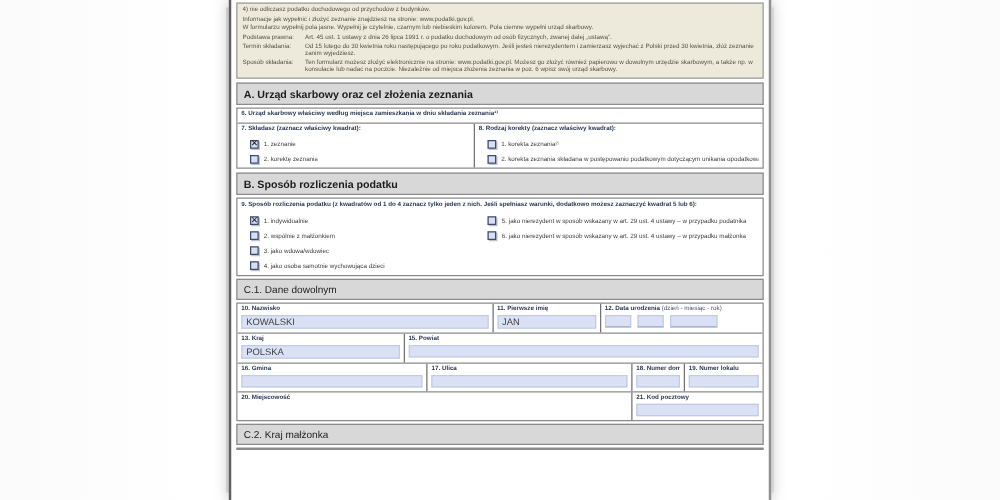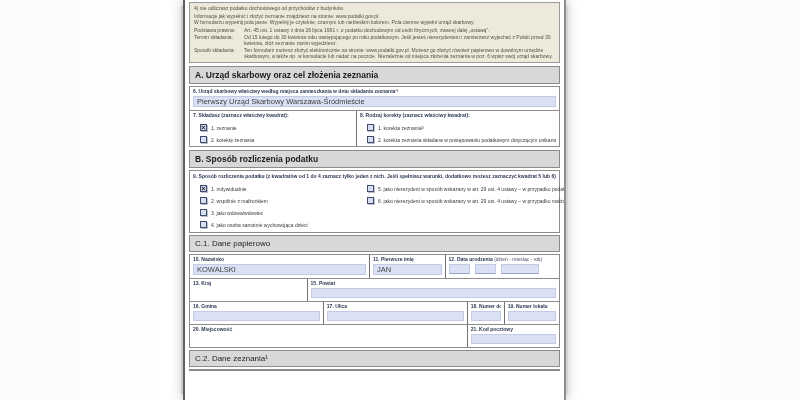--- a/index.html
+++ b/index.html
@@ -1,19 +1,19 @@
 <!DOCTYPE html>
 <html><head>
 <meta charset="utf-8">
 <style>
   * { box-sizing: border-box; margin: 0; padding: 0; }
   body { background: #f2f2f2; font-family: "Liberation Sans", "DejaVu Sans", sans-serif; }
   .stage { position: relative; width: 800px; height: 400px; background: linear-gradient(90deg,#fbfbfb 0%,#ffffff 20%,#ffffff 80%,#fbfbfb 100%); overflow: hidden; }
   .page {
-    position: absolute; left: 183px; top: 0; width: 383px; height: 400px;
+    position: absolute; left: 183px; top: 0; width: 434px; height: 400px;
     background: #ffffff;
     border-left: 2px solid #5f5f5f; border-right: 2px solid #8f8f8f;
     box-shadow: -8px 0 0 -6px #c9c9c9, 8px 0 0 -6px #d4d4d4, 0 0 12px rgba(0,0,0,.28);
     padding: 2px 4px; overflow: hidden;
   }
   
   .info-block { background: #edeadb; border: 1px solid #9a9a9a; padding: 2px 4px 3px; color: #55503f; font-size: 5px; line-height: 6px; }
   .info-line { white-space: nowrap; overflow: hidden; }
   .info-gap { margin-top: 2px; }
   .info-row { display: flex; margin-top: 1px; }
@@ -81,21 +81,20 @@
       </div>
     </div>
 
     <div class="sec-header">
       <div class="sec-title">A. Urząd skarbowy oraz cel złożenia zeznania</div>
     </div>
 
     <div class="block">
       <div class="cell">
         <div class="flabel">6. Urząd skarbowy właściwy według miejsca zamieszkania w dniu składania zeznania¹⁾</div>
-        <div class="fvalue">Pierwszy Urząd Skarbowy Warszawa-Śródmieście</div>
       </div>
       <div class="row split">
         <div class="cell col78-l">
           <div class="flabel">7. Składasz (zaznacz właściwy kwadrat):</div>
           <div class="opt">
             <span class="cb">
                 <i class="mark">✕</i>
               </span>
             <span class="olabel">1. zeznanie</span>
           </div>
@@ -153,21 +152,21 @@
           <div class="opt">
             <span class="cb"></span>
             <span class="olabel">6. jako nierezydent w sposób wskazany w art. 29 ust. 4 ustawy – w przypadku małżonka</span>
           </div>
         </div>
       </div>
     </div>
 
 
     <div class="sub-header">
-      <span>C.1. Dane papierowo</span>
+      <span>C.1. Dane dowolnym</span>
     </div>
 
     <div class="block">
       <div class="row first">
         <div class="cell w485">
           <div class="flabel">10. Nazwisko</div>
           <div class="fvalue">KOWALSKI</div>
         </div>
         <div class="cell w205">
           <div class="flabel">11. Pierwsze imię</div>
@@ -178,20 +177,21 @@
           <div class="dateboxes">
             <div class="dbox dd"></div>
             <div class="dbox mm"></div>
             <div class="dbox yyyy"></div>
           </div>
         </div>
       </div>
       <div class="row">
         <div class="cell w316">
           <div class="flabel">13. Kraj</div>
+          <div class="fvalue">POLSKA</div>
         </div>
         <div class="cell w35">
           <div class="flabel">15. Powiat</div>
           <div class="fvalue empty"></div>
         </div>
       </div>
       <div class="row">
         <div class="cell w36">
           <div class="flabel">16. Gmina</div>
           <div class="fvalue empty"></div>
@@ -214,21 +214,21 @@
           <div class="flabel">20. Miejscowość</div>
         </div>
         <div class="cell w25">
           <div class="flabel">21. Kod pocztowy</div>
           <div class="fvalue empty"></div>
         </div>
       </div>
     </div>
 
     <div class="sub-header">
-      <span>C.2. Dane zeznania¹</span>
+      <span>C.2. Kraj małżonka</span>
     </div>
 
     <div class="block">
       
       
     </div>
 
   </div>
 </div>
 

